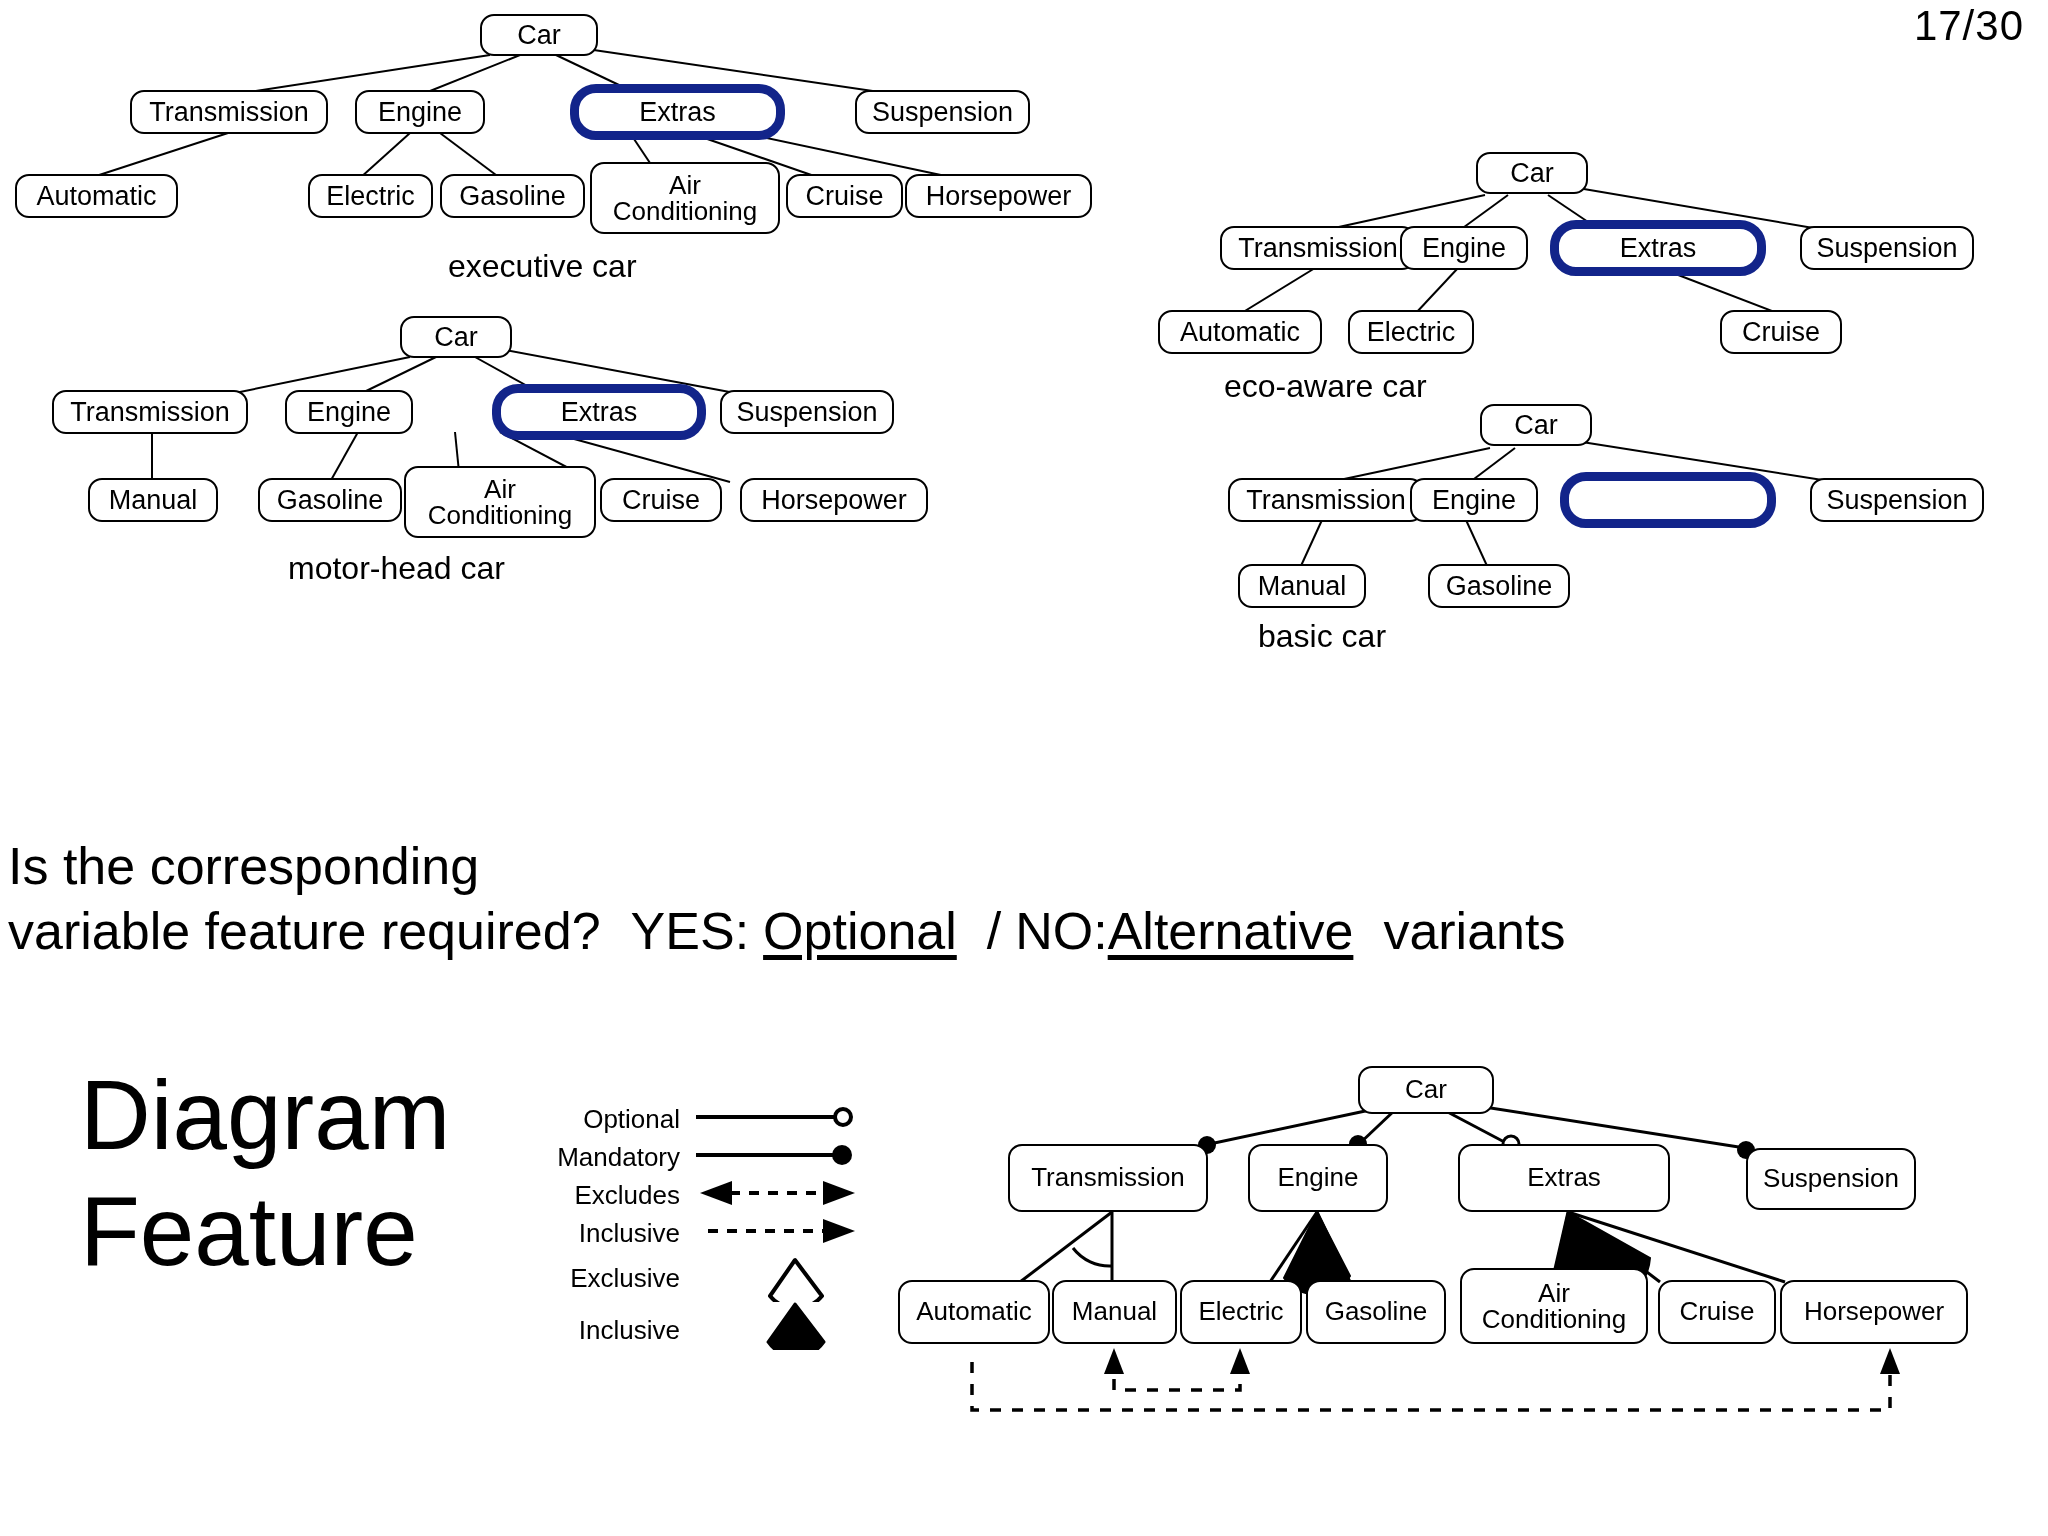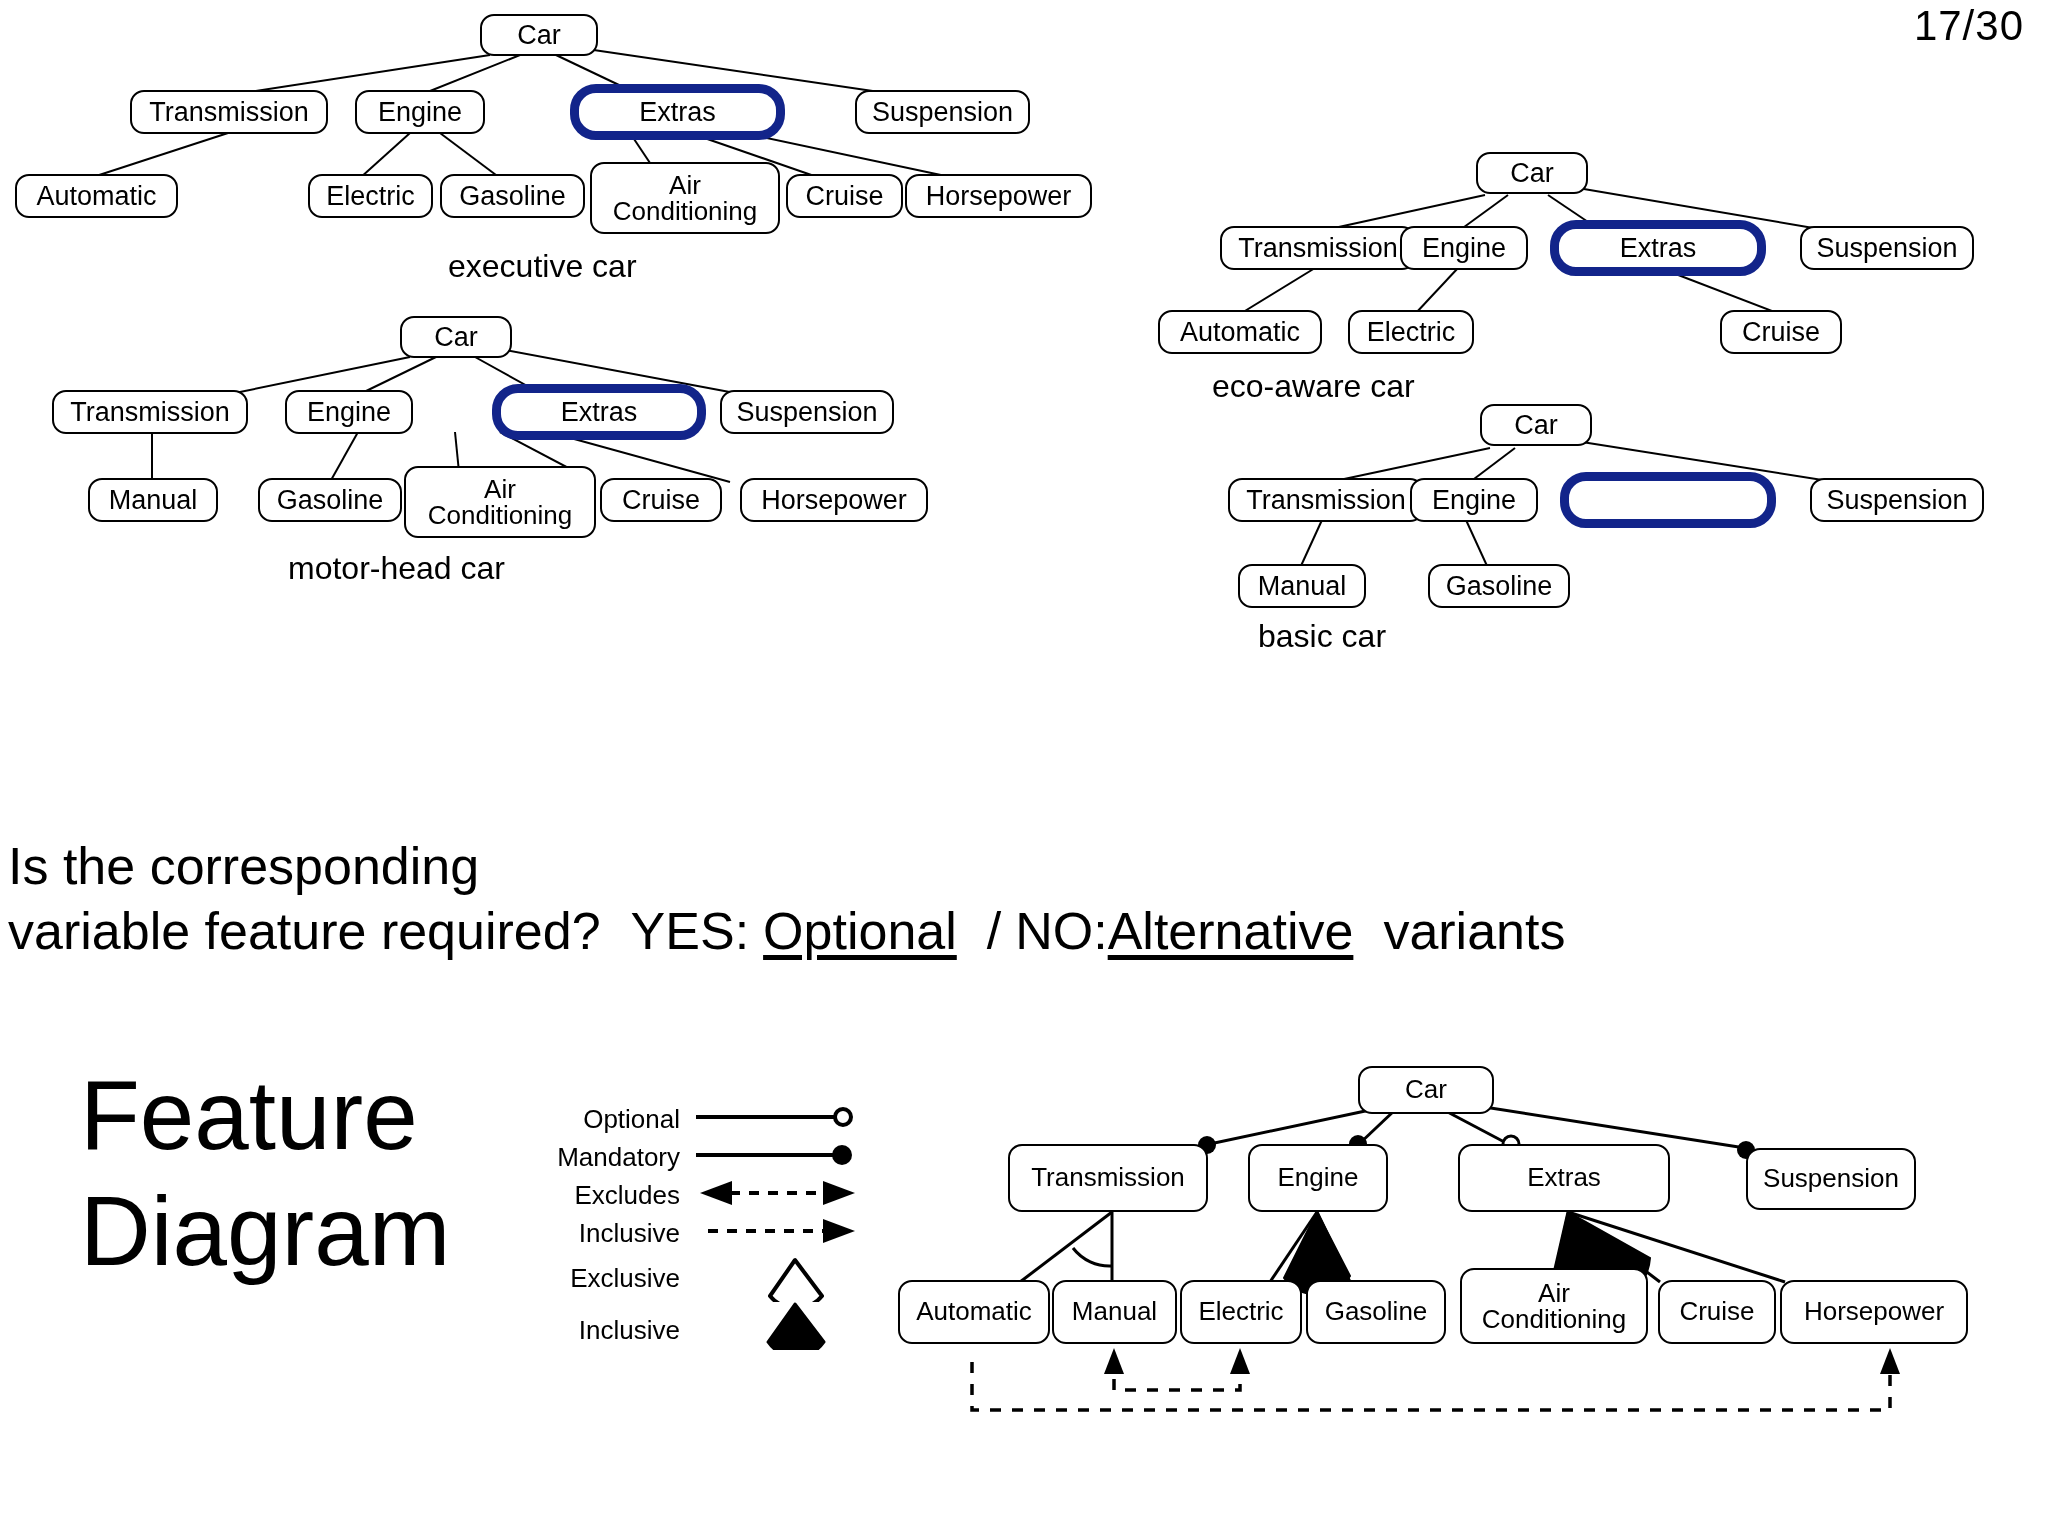--- a/index.html
+++ b/index.html
@@ -151,21 +151,21 @@
     <div class="node" style="left:616px; top:22px; width:112px; height:42px;">Car</div>
     <div class="node" style="left:360px; top:96px; width:196px; height:44px;">Transmission</div>
     <div class="node" style="left:540px; top:96px; width:128px; height:44px;">Engine</div>
     <div class="node sel" style="left:690px; top:90px; width:216px; height:56px;">Extras</div>
     <div class="node" style="left:940px; top:96px; width:174px; height:44px;">Suspension</div>
 
     <div class="node" style="left:298px; top:180px; width:164px; height:44px;">Automatic</div>
     <div class="node" style="left:488px; top:180px; width:126px; height:44px;">Electric</div>
     <div class="node" style="left:860px; top:180px; width:122px; height:44px;">Cruise</div>
 
-    <div class="variant-caption" style="left:352px; top:238px;">eco-aware car</div>
+    <div class="variant-caption" style="left:364px; top:238px;">eco-aware car</div>
   </div>
 
   <div class="tree" style="left:0px; top:300px; width:1000px; height:270px;">
     <svg class="edges" width="1000" height="270">
       <g stroke="#000" stroke-width="2" fill="none">
         <line x1="410" y1="57" x2="235" y2="93"></line>
         <line x1="436" y1="57" x2="362" y2="93"></line>
         <line x1="475" y1="57" x2="540" y2="93"></line>
         <line x1="505" y1="50" x2="735" y2="93"></line>
         <line x1="152" y1="132" x2="152" y2="182"></line>
@@ -216,22 +216,22 @@
   </div>
 
   <div class="question">
     <span>Is the corresponding</span>
     <span class="l2">
       <span>variable feature required?</span><span class="sp-l">YES:</span><span class="u sp-s">Optional</span><span class="sp-l">/</span><span class="sp-s">NO:</span><span class="u">Alternative</span><span class="sp-l">variants</span>
     </span>
   </div>
 
   <div class="big-title">
+    <div>Diagram</div>
     <div>Feature</div>
-    <div>Diagram</div>
   </div>
 
   <div class="legend">
 
     <div class="legend-row">
       <span class="legend-label">Optional</span>
       <span class="legend-gfx">
         <svg width="170" height="34" viewBox="0 0 170 34">
           <line x1="6" y1="17" x2="146" y2="17" stroke="#000" stroke-width="4"></line>
           <circle cx="153" cy="17" r="8" fill="#fff" stroke="#000" stroke-width="4"></circle>

